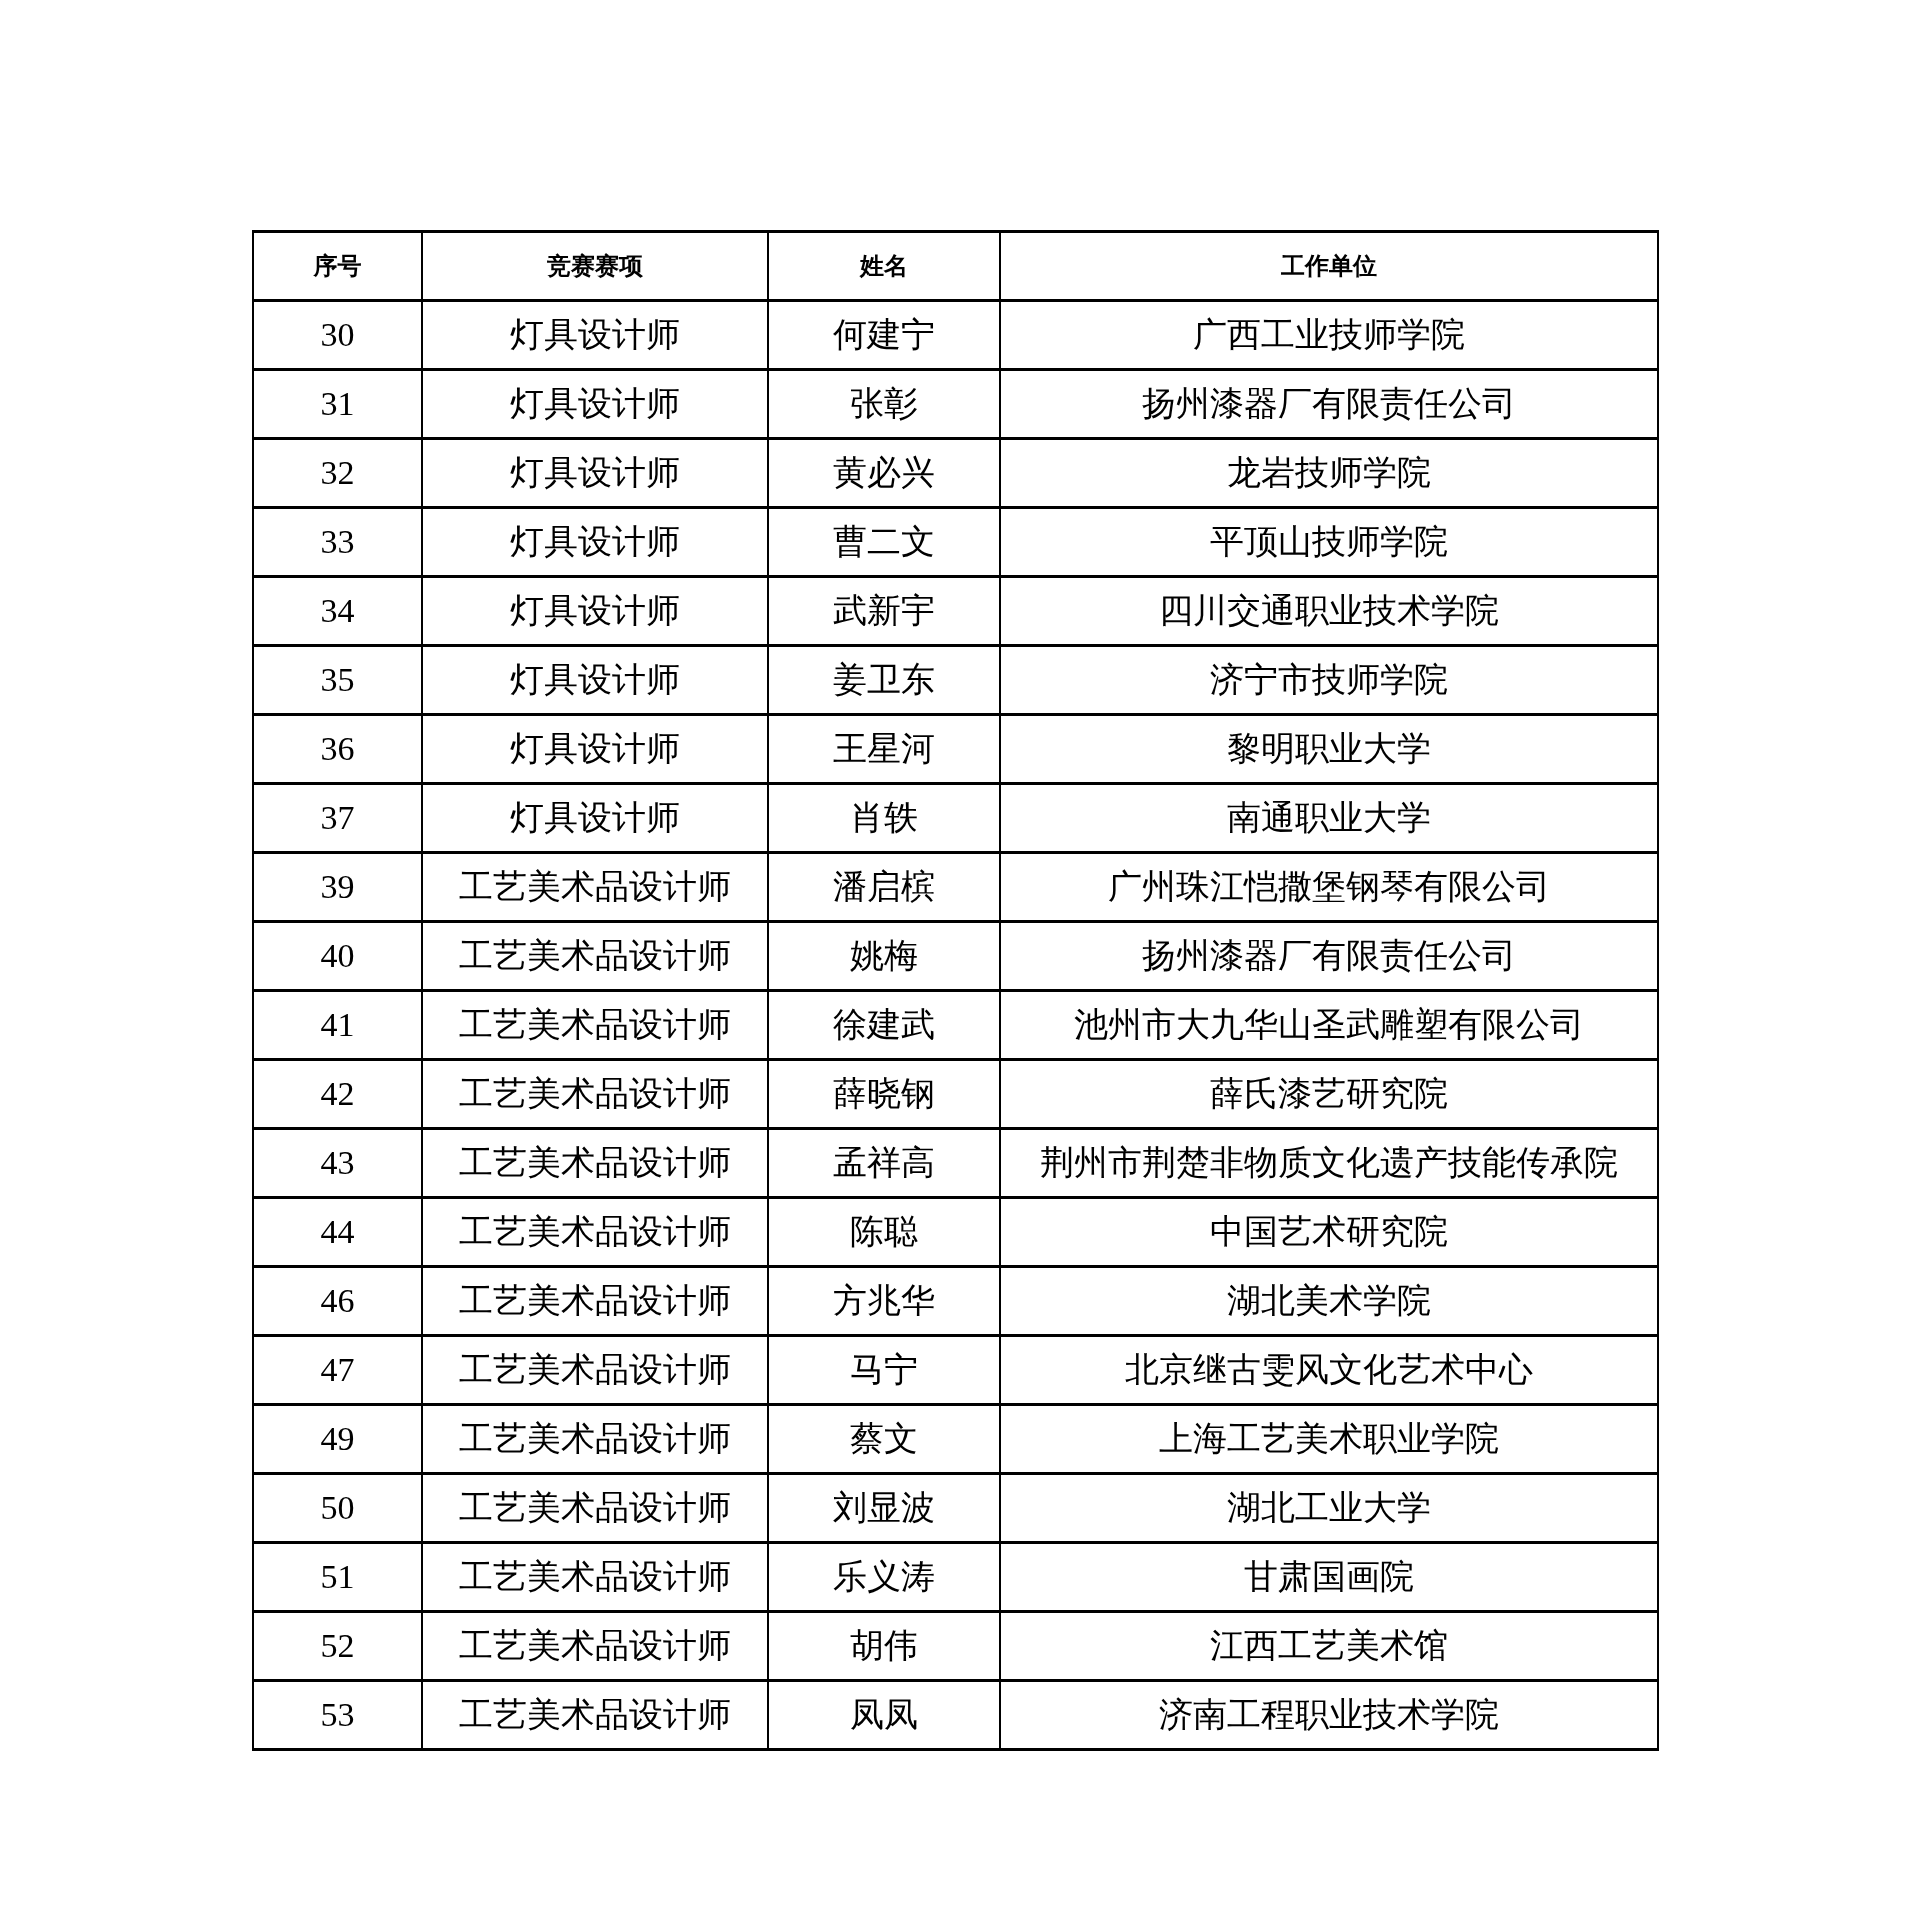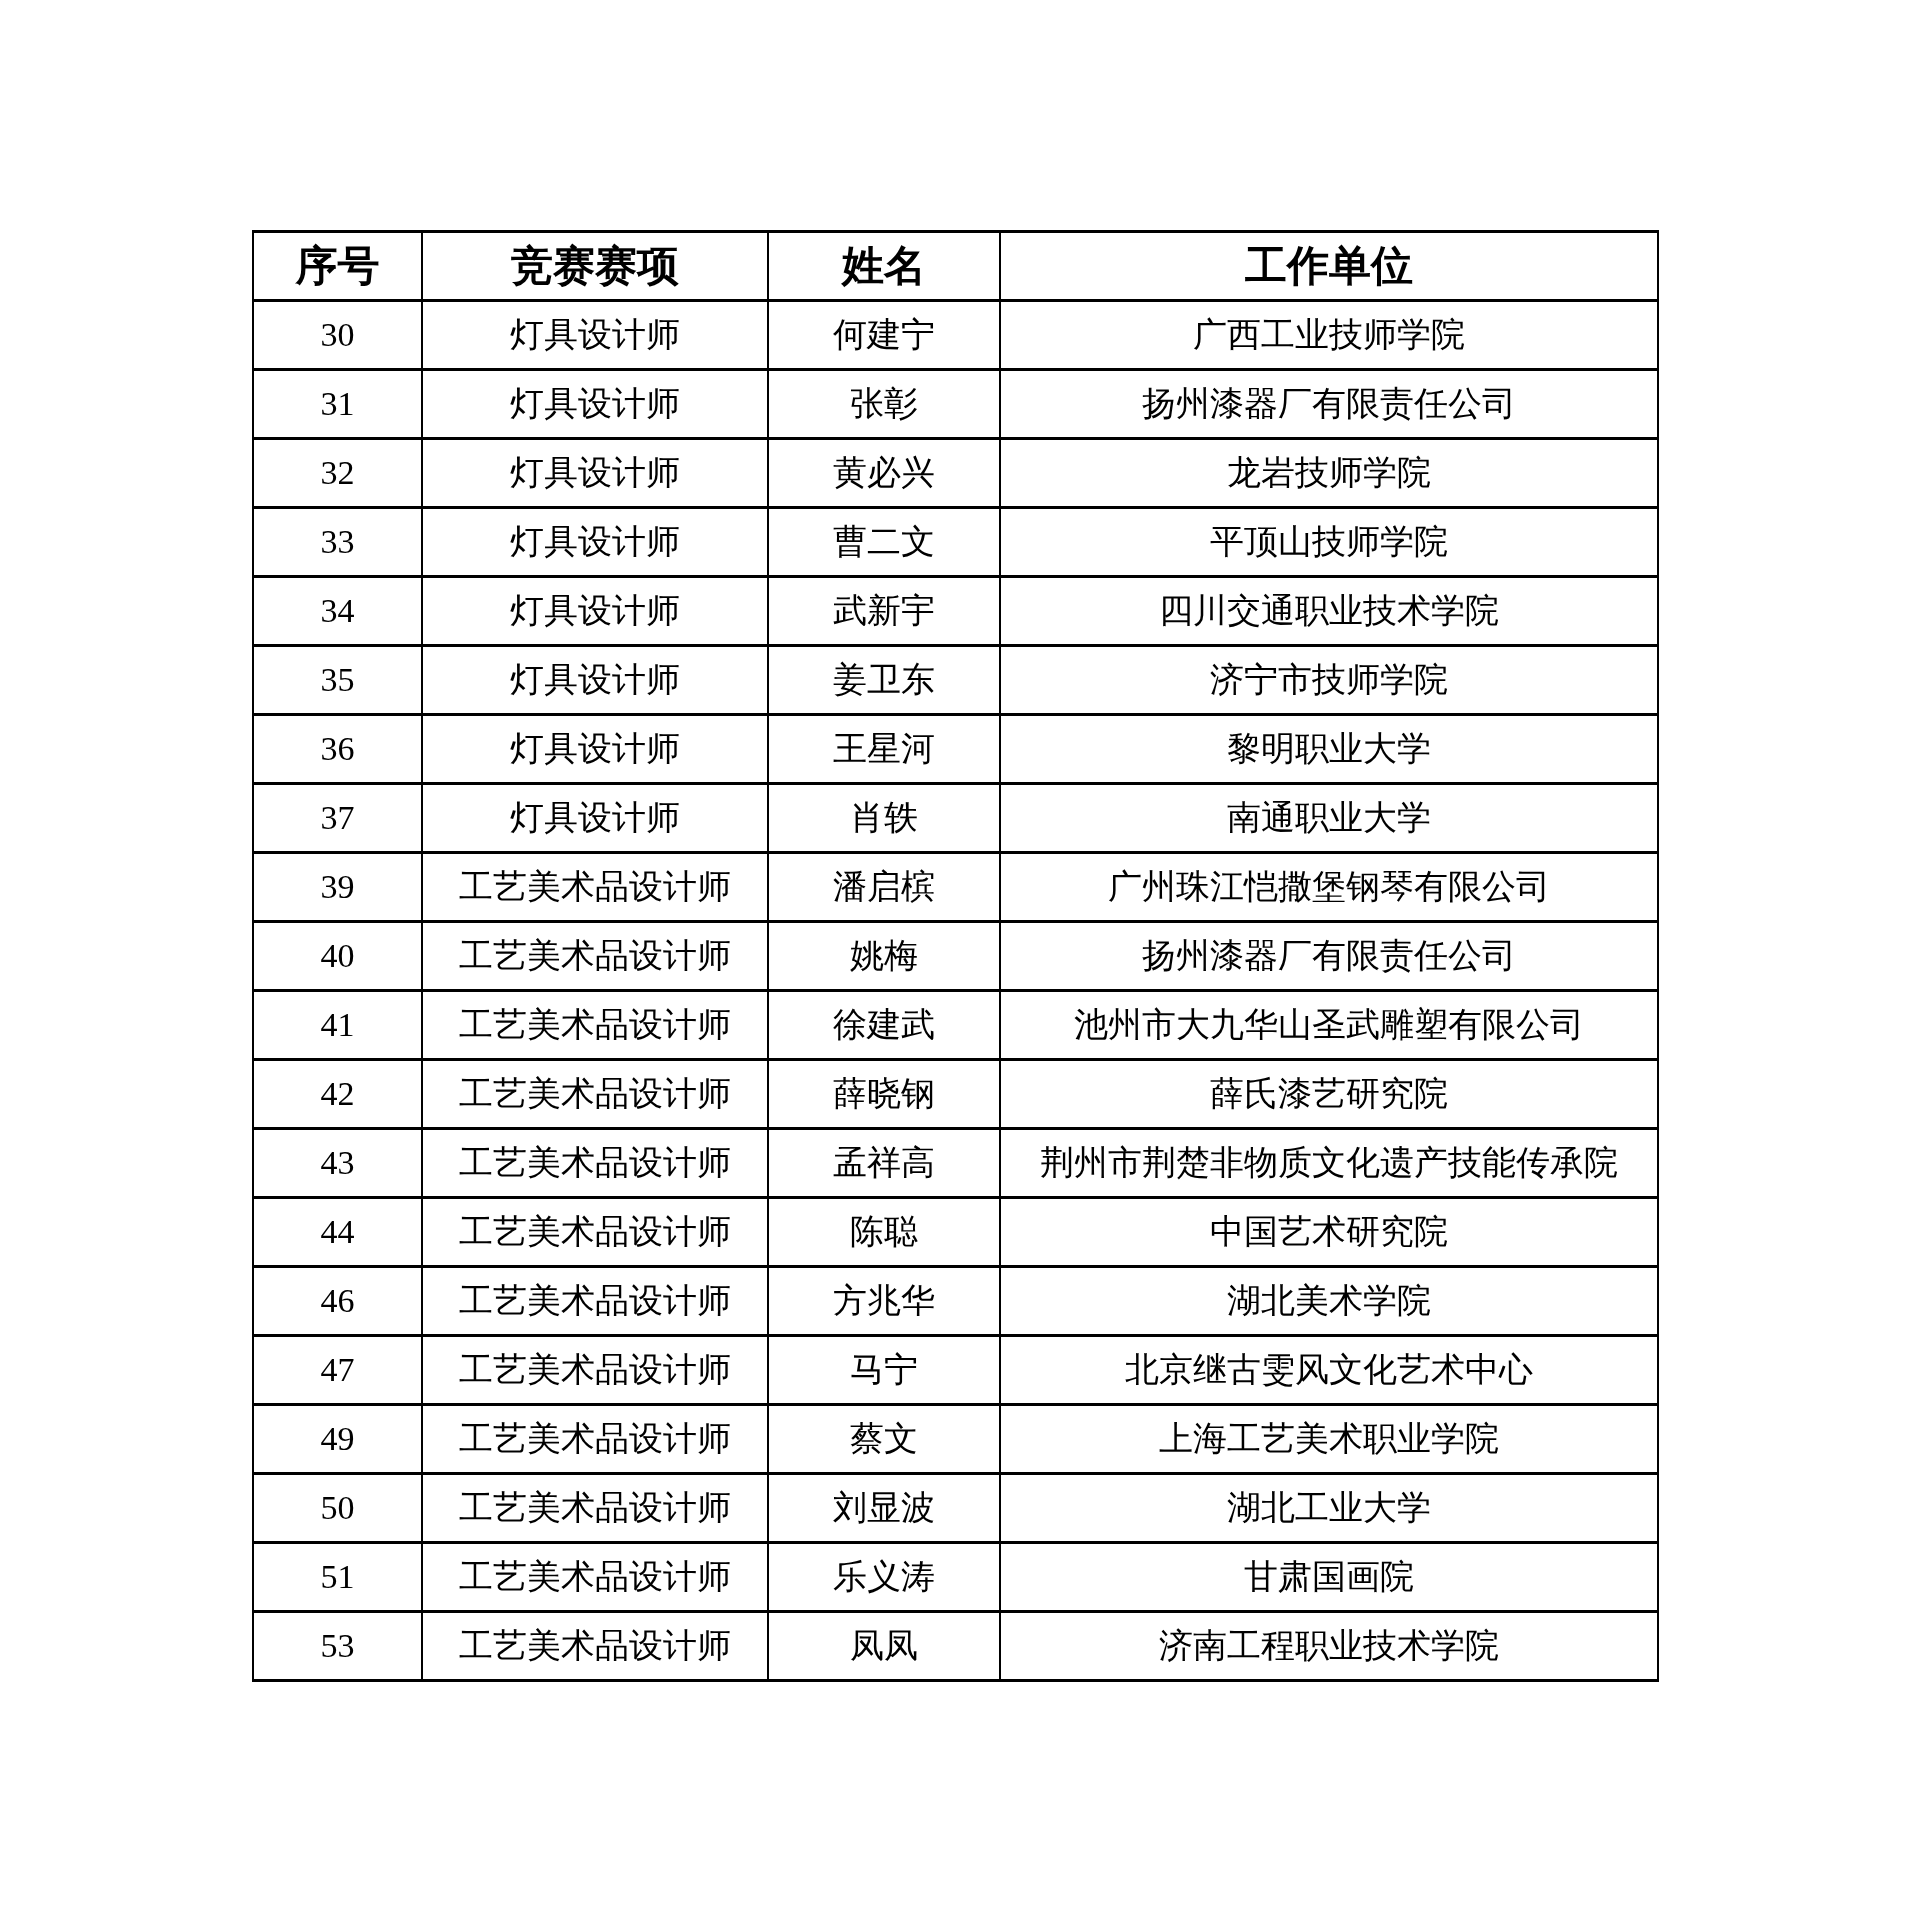--- a/index.html
+++ b/index.html
@@ -38,21 +38,21 @@
     padding: 0;
     text-align: center;
     vertical-align: middle;
     font-size: 34px;
     line-height: 1.1;
     white-space: nowrap;
     overflow: hidden;
   }
   table.roster th {
     font-weight: bold;
-    font-size: 42px;
+    font-size: 24px;
   }
   col.c-no    { width: 169px;  }
   col.c-event { width: 346px;  }
   col.c-name  { width: 232px;  }
   col.c-unit  { width: 658px; }
 </style>
 </head>
 <body>
 
 <div class="sheet">
@@ -181,20 +181,26 @@
           <td>刘显波</td>
           <td>湖北工业大学</td>
         </tr>
         <tr>
           <td>51</td>
           <td>工艺美术品设计师</td>
           <td>乐义涛</td>
           <td>甘肃国画院</td>
         </tr>
         <tr>
+          <td>52</td>
+          <td>工艺美术品设计师</td>
+          <td>胡伟</td>
+          <td>江西工艺美术馆</td>
+        </tr>
+        <tr>
           <td>53</td>
           <td>工艺美术品设计师</td>
           <td>凤凤</td>
           <td>济南工程职业技术学院</td>
         </tr>
       </tbody>
   </table>
 </div>
 
 

